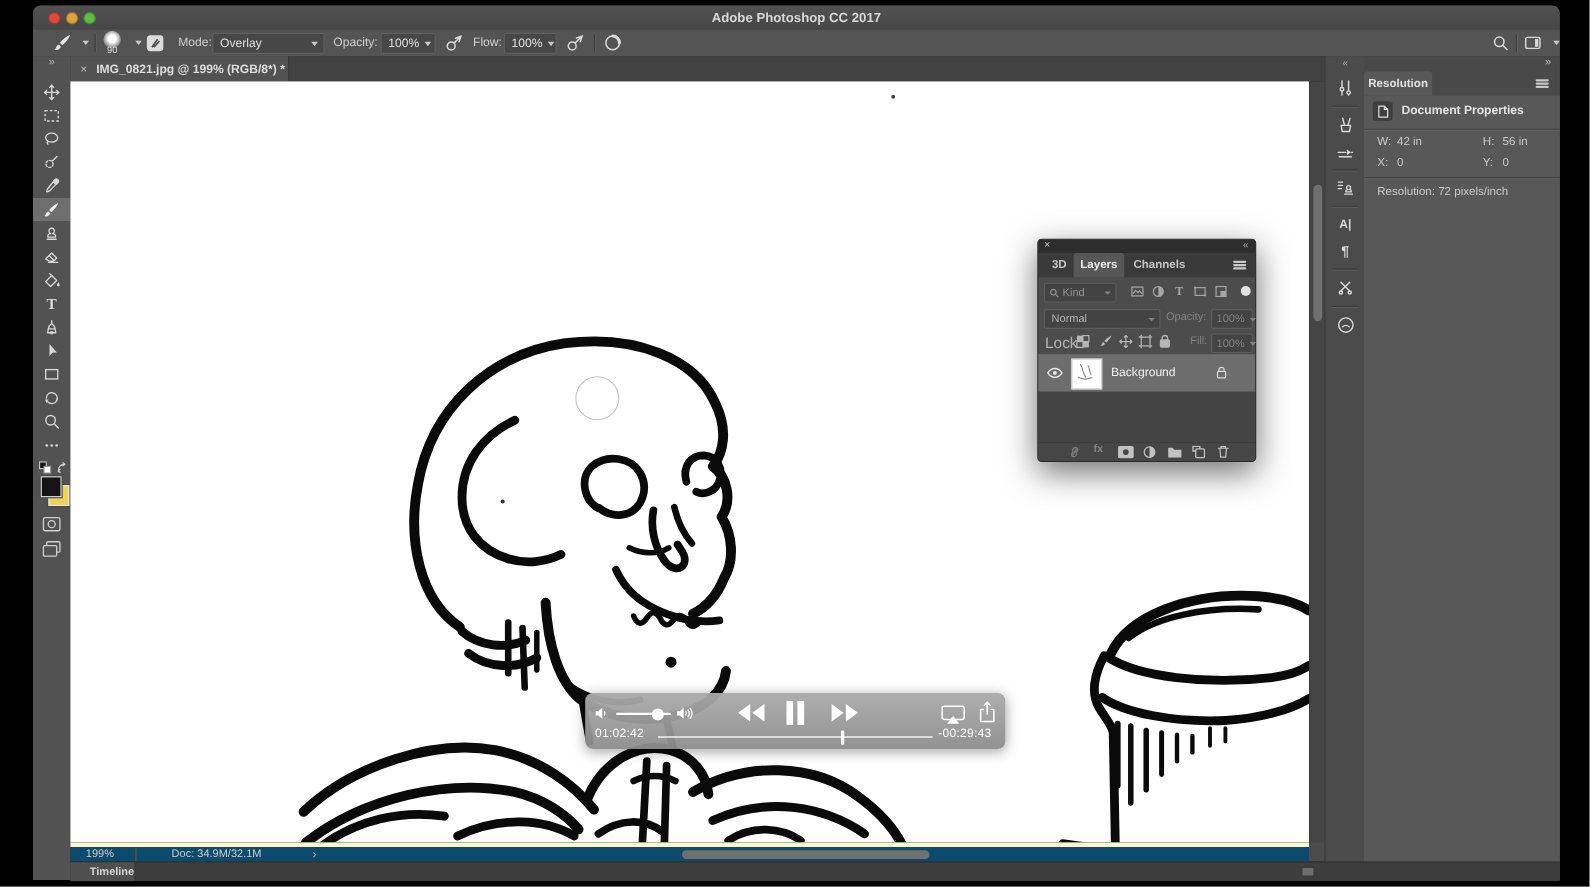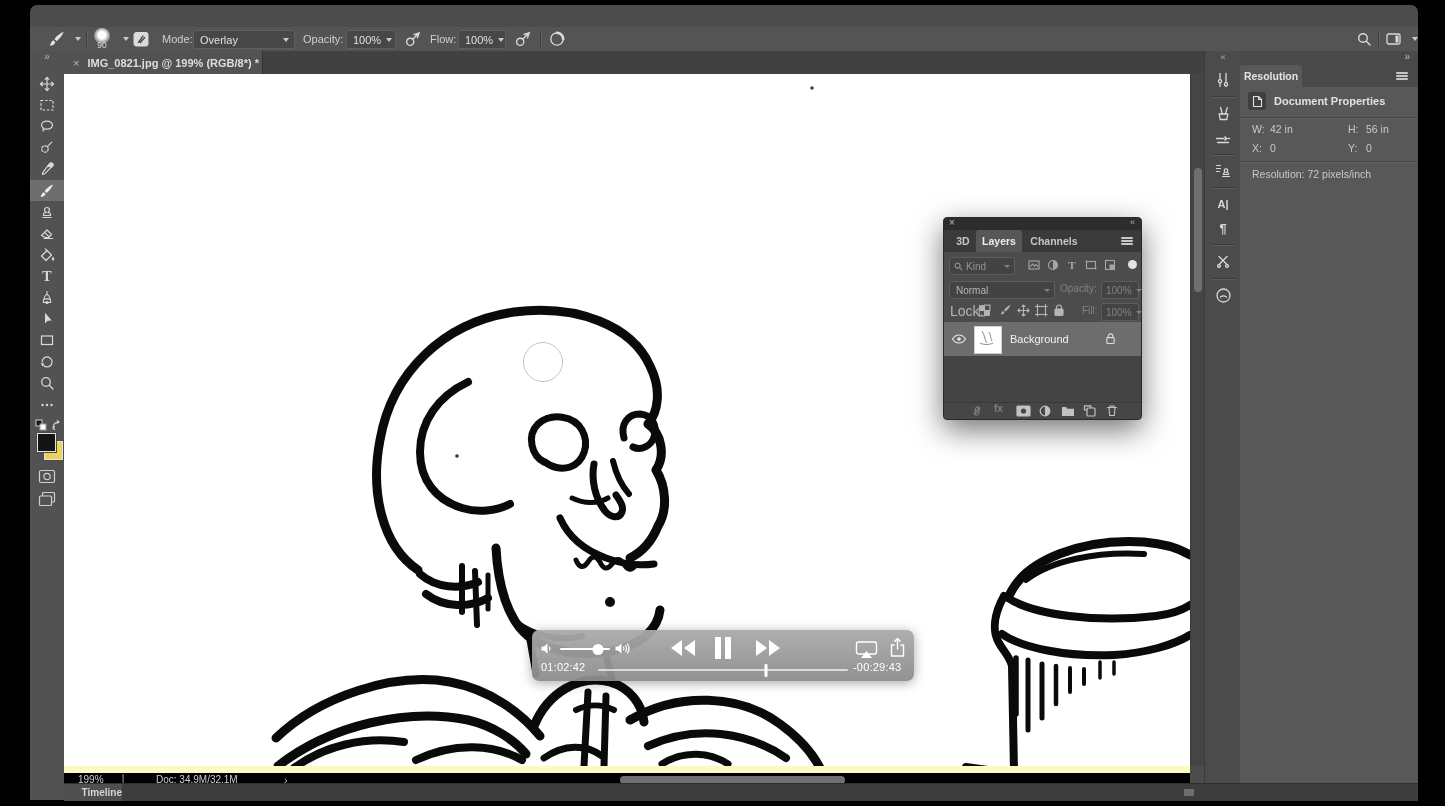--- a/index.html
+++ b/index.html
@@ -30,21 +30,21 @@
   .tool.sel{background:#6e6e6e}
   
   #tabbar{left:34px;top:46px;width:1140px;height:23px;background:#414141;border-bottom:1px solid #2e2e2e}
   #doctab{left:0;top:0;width:198px;height:23px;background:#525252;border-right:1px solid #323232;display:flex;align-items:center}
   
   #canvas{left:34px;top:69px;width:1126px;height:692px;background:#ffffff;overflow:hidden}
   
   #vscroll{left:1160px;top:69px;width:14px;height:692px;background:#454545;border-left:1px solid #3a3a3a}
   #vthumb{left:3px;top:94px;width:8px;height:124px;background:#6f6f6f;border-radius:4px}
   
-  #statusbar{left:34px;top:761px;width:1126px;height:14px;background:#000000;border-top:7px solid #fef9c3;font-size:10px}
+  #statusbar{left:34px;top:761px;width:1126px;height:14px;background:#0c4a6e;border-top:4px solid #fef9c3;font-size:10px}
   
   #timelinebar{left:34px;top:778px;width:1354px;height:17px;background:#3d3d3d;border-top:1px solid #2e2e2e}
   
   #dock{left:1174px;top:46px;width:36px;height:732px;background:#4b4b4b;border-left:1px solid #3a3a3a}
   .dsep{left:6px;width:24px;height:1px;background:#3c3c3c;box-shadow:0 1px 0 #5b5b5b}
   .dico{left:9px;width:18px;height:18px;display:flex;align-items:center;justify-content:center}
   
   #props{left:1210px;top:46px;width:178px;height:732px;background:#494949}
   #props-content{left:0;top:36px;width:178px;height:696px;background:#585858}
   .psep{left:0;width:178px;height:1px;background:#464646;box-shadow:0 1px 0 #616161}
@@ -66,20 +66,26 @@
   #vol-track{left:28px;top:18px;width:50px;height:2px;background:#fff;border-radius:1px}
   #vol-knob{top:-4.5px;width:11px;height:11px;background:#fff;border-radius:50%;transform:translateX(-50%)}
   .hambg{display:flex;flex-direction:column;justify-content:space-between;width:12px;height:8px}
   .hambg i{height:1.6px;background:#c8c8c8;border-radius:1px}
 </style>
 </head>
 <body>
 
 <div id="win" class="ab">
 
+  <div id="titlebar" class="ab">
+    <div class="ab light" style="left:14px;background:#e1493f"></div>
+    <div class="ab light" style="left:30px;background:#dfa33c"></div>
+    <div class="ab light" style="left:46px;background:#5cbd3f"></div>
+    <div id="title-text" class="ab">Adobe Photoshop CC 2017</div>
+  </div>
 
   <div id="optionsbar" class="ab">
     <div class="ab" style="left:18px;top:3px">
       <svg width="18" height="18" viewBox="0 0 16 16">
           <path fill="#e4e4e4" d="M14 1.6c-2.9 1-6.5 4-8.3 6.3l2 2c2.3-1.8 5.3-5.4 6.3-8.3zM5 9.2c-1.1.3-2 1.3-2.3 2.4-.2.9-.8 1.5-1.4 1.7.7.5 1.9.6 2.8.2 1.2-.4 2-1.4 2.4-2.4z"></path>
         </svg>
     </div>
     <div class="ab chev" style="left:40px;top:10px"></div>
     <div class="ab vsep" style="left:56px"></div>
     <div class="ab brush-preview" style="left:64px;top:1px"></div>

